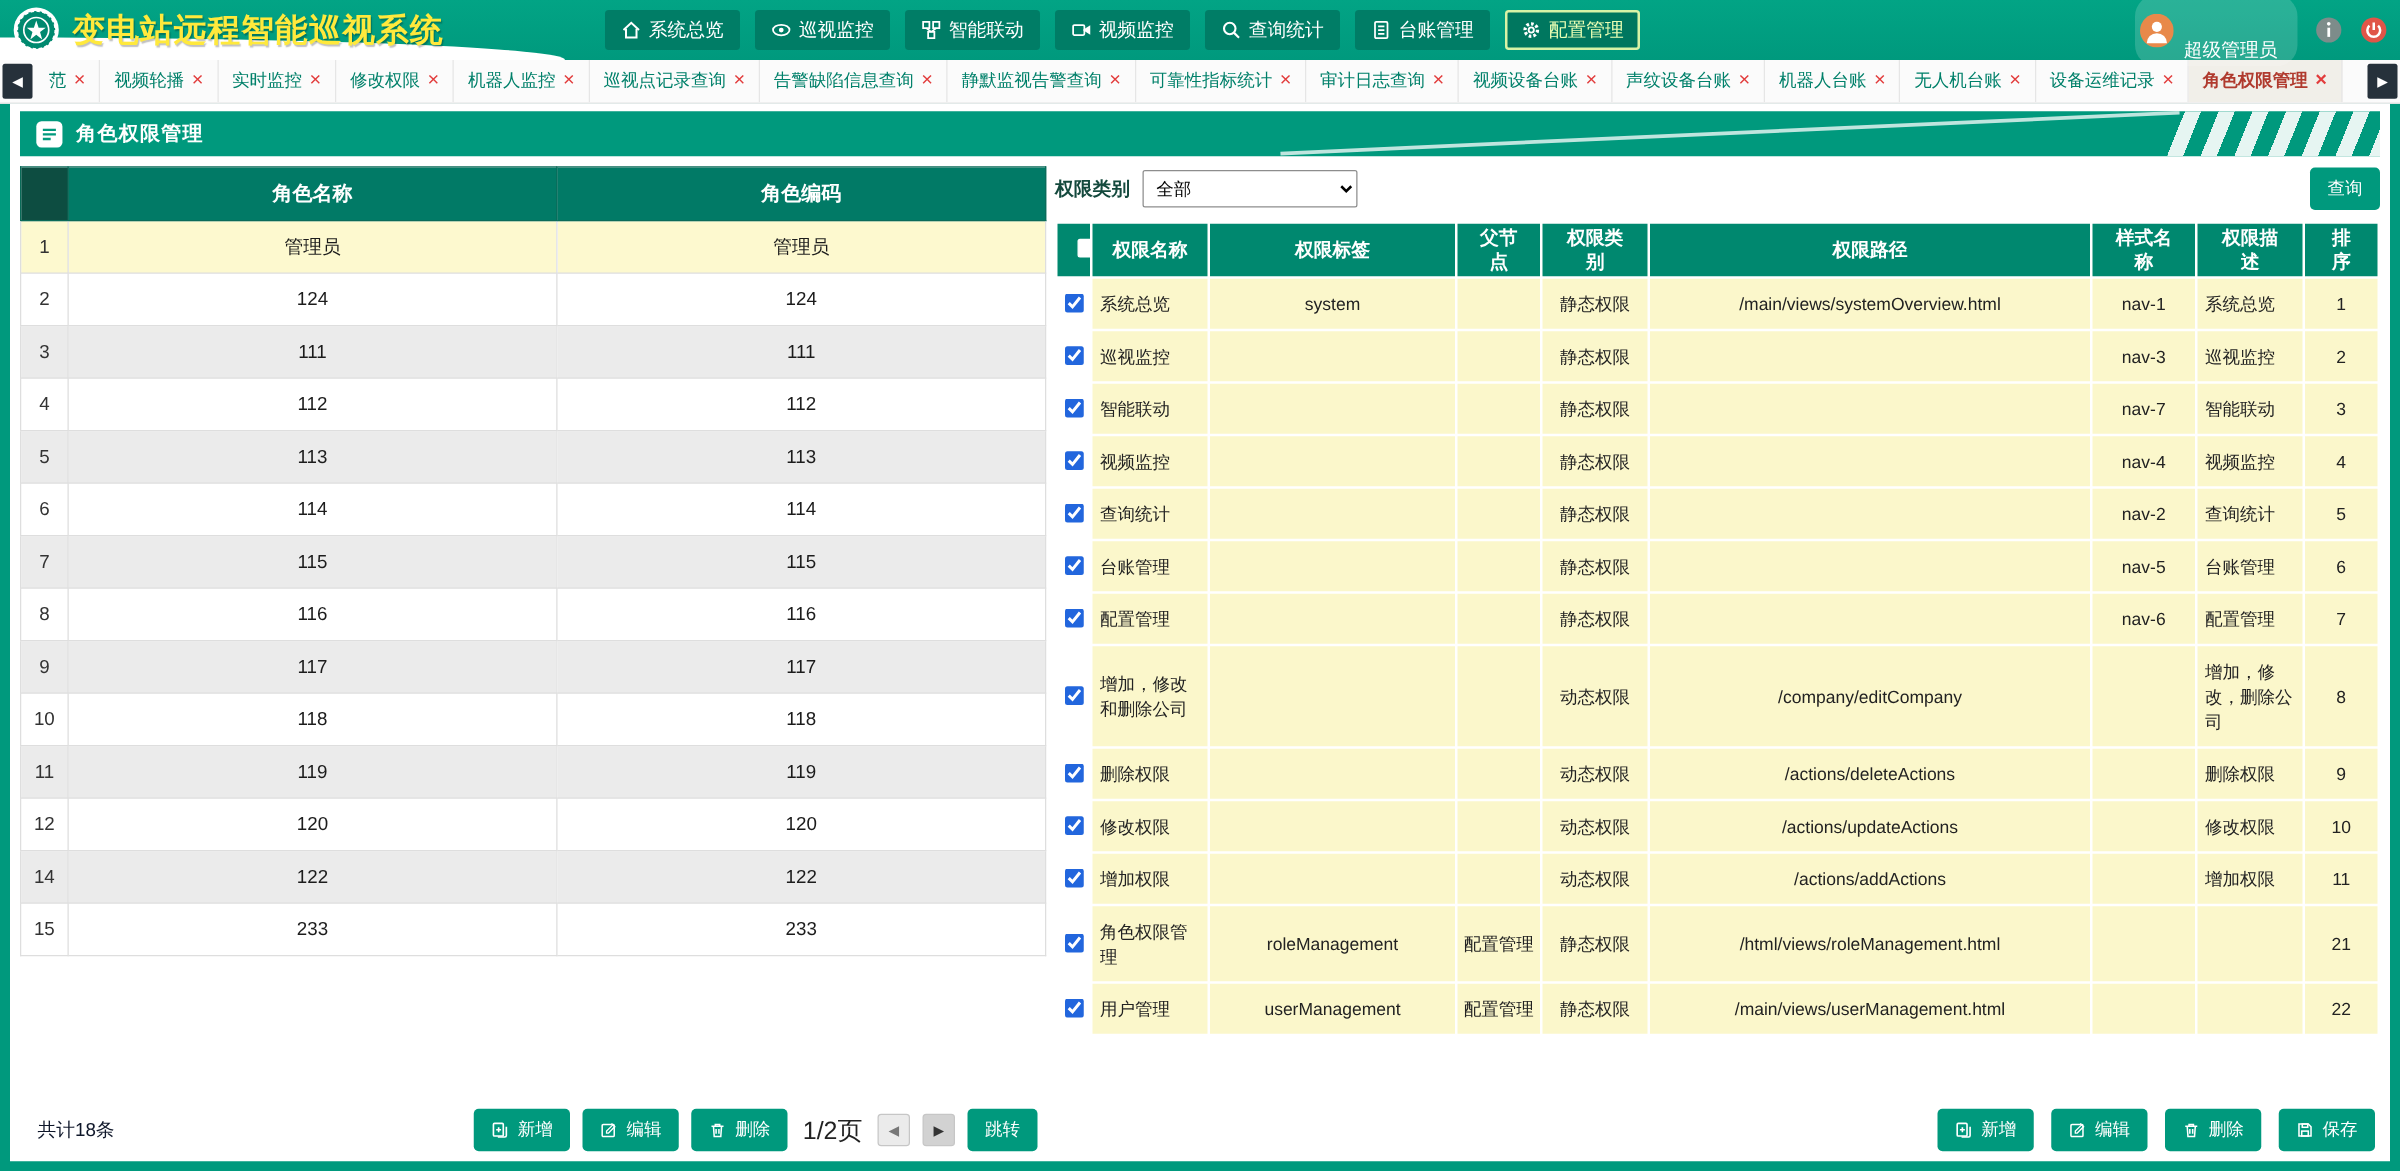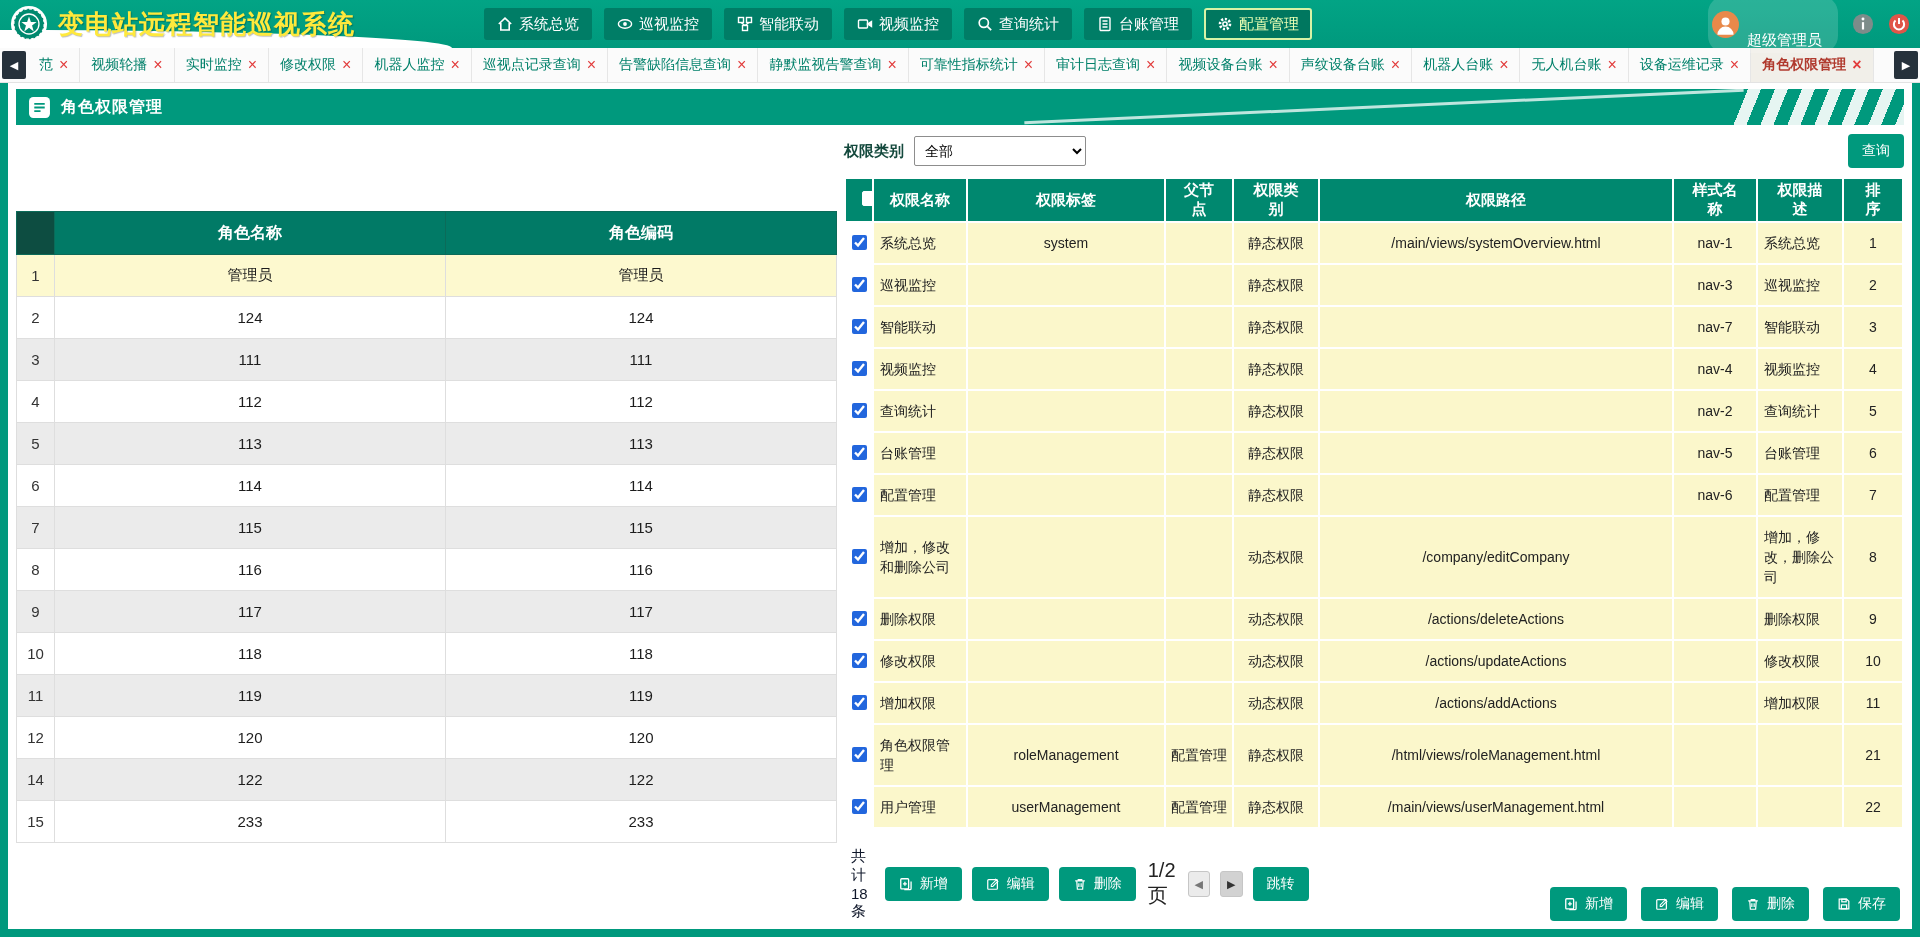--- a/index.html
+++ b/index.html
@@ -48,21 +48,21 @@
   .titlebar .icon.doc{width:23px;height:23px;}
   .page-title{color:#fff;font-size:16px;font-weight:bold;letter-spacing:1px;}
   .tb-slash{position:absolute;right:160px;top:16px;width:720px;height:3px;
     background:rgba(255,255,255,.75);transform:rotate(-2.6deg);}
   .tb-stripes{position:absolute;right:0;top:0;bottom:0;width:170px;
     background:repeating-linear-gradient(112deg,rgba(255,255,255,0) 0 13px,rgba(255,255,255,.9) 13px 25px);}
 
   .main{flex:1;display:flex;gap:8px;padding-top:8px;min-height:0;}
 
   
-  .roles-panel{width:820px;flex:0 0 auto;display:flex;flex-direction:row;min-height:0;align-items:center;}
+  .roles-panel{width:820px;flex:0 0 auto;display:flex;flex-direction:column;min-height:0;}
   .role-table{border-collapse:collapse;width:100%;table-layout:fixed;border:1px solid #d6d6d6;}
   .role-table th{background:#017a66;color:#fff;font-size:16px;font-weight:bold;height:40px;
     border:1px solid #0b6b59;}
   .role-table th.corner{background:#0d4d41;width:38px;}
   .role-table td{height:41px;text-align:center;font-size:15px;color:#1c1c1c;
     border:1px solid #dedede;padding:0 4px;overflow:hidden;}
   .role-table tbody tr{cursor:pointer;}
   .role-table tbody tr:nth-child(odd) td{background:#ebebeb;}
   .role-table tbody tr.selected td{background:#fdf9cf;}
   .role-table td.idx{color:#333;}

